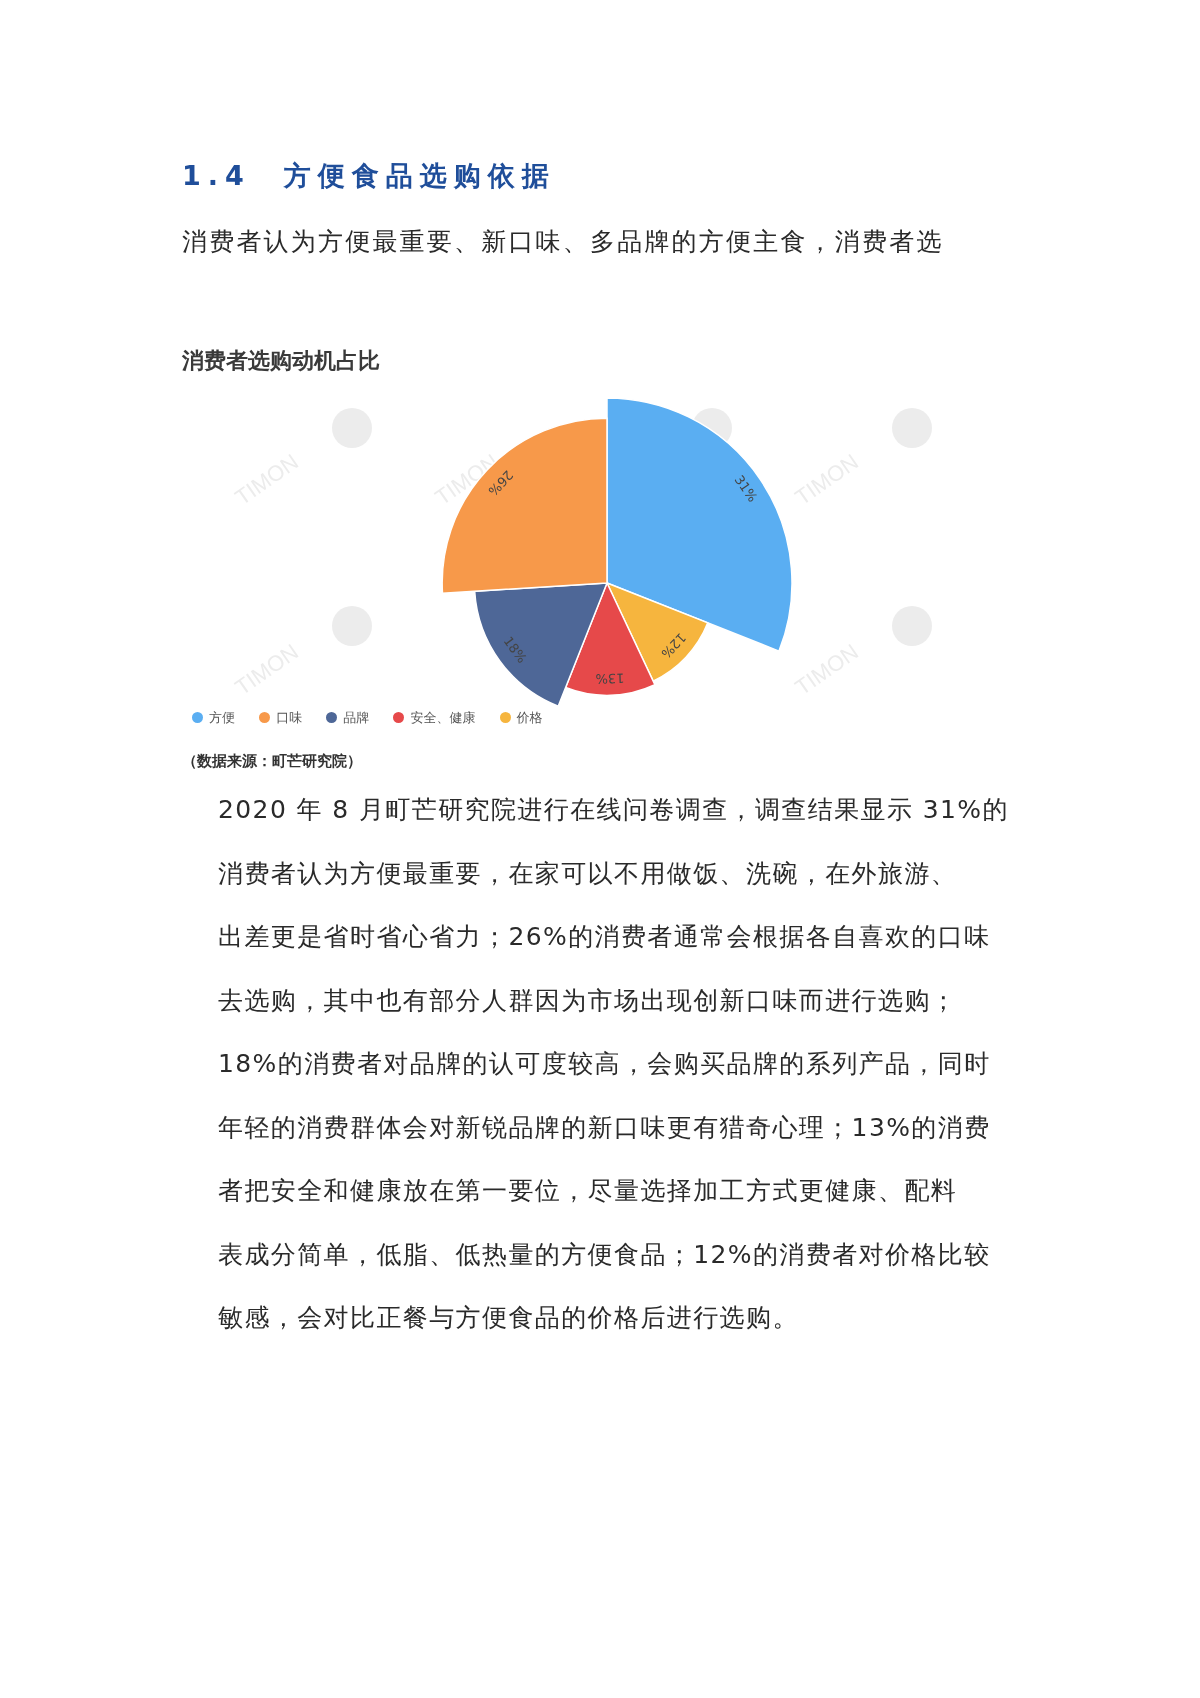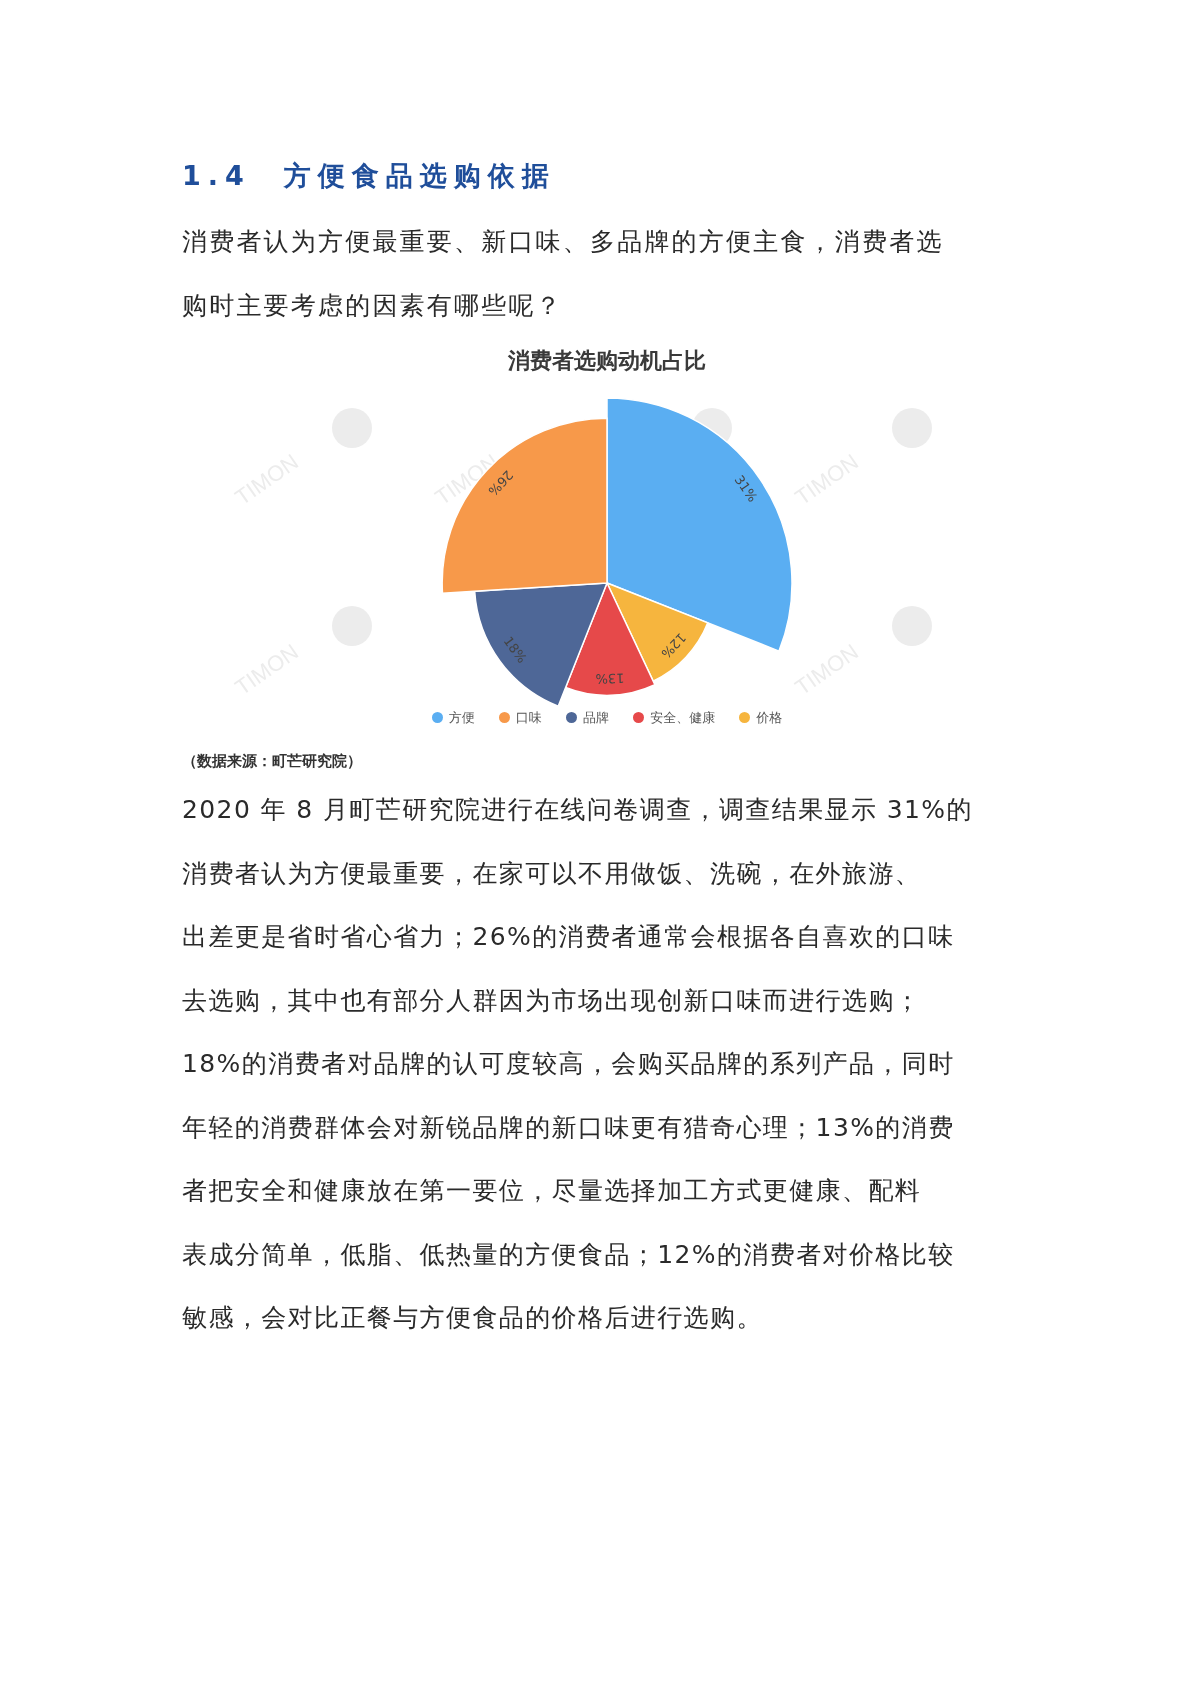--- a/index.html
+++ b/index.html
@@ -5,43 +5,42 @@
   html, body { margin:0; padding:0; background:#ffffff; }
   body { width:1200px; height:1698px; position:relative; overflow:hidden;
          font-family:"DejaVu Sans", "Liberation Sans", sans-serif; color:#222; }
   .page { position:absolute; left:0; top:0; width:1200px; height:1698px;border-radius:12px; }
   .section-title { position:absolute; left:182px; top:158px; font-size:27px; font-weight:bold;
                    color:#1f4e9a; letter-spacing:7px; white-space:nowrap; }
   .para { position:absolute; left:182px; width:840px; font-size:25px; color:#2a2a2a;
           line-height:63.5px; letter-spacing:2.2px; }
   .para .line { display:block; white-space:nowrap; }
   .intro { top:210px; }
-  .body-text { top:778px; letter-spacing:1.4px; }
+  .body-text { top:778px; letter-spacing:1.4px;margin-left:36px; }
   .chart-wrap { position:absolute; left:182px; top:336px; width:830px; height:440px; }
-  .chart-title { position:absolute; left:0; width:850px; top:10px; text-align:center;
+  .chart-title { position:absolute; left:0; width:850px; top:10px; text-align:left;
                  font-size:22px; font-weight:bold; color:#3a3a3a; }
   .chart-svg { position:absolute; left:0; top:0; }
-  .legend { position:absolute; left:0; width:850px; top:373px; text-align:center; font-size:13px; color:#555; }
+  .legend { position:absolute; left:0; width:850px; top:373px; text-align:left; font-size:13px; color:#555; }
   .legend-item { display:inline-block; margin:0 10px; }
   .legend-dot { display:inline-block; width:11px; height:11px; border-radius:50%; vertical-align:-1px; margin-right:6px; }
   .source { position:absolute; left:0; width:850px; top:416px; text-align:left; font-size:15px; font-weight:bold; color:#333; }
 </style>
 </head>
 <body>
 
 <div class="page">
 
   <div class="section-title">
     <span>1.4</span>&nbsp;
     <span>方便食品选购依据</span>
   </div>
 
   <div class="para intro">
     <span class="line">消费者认为方便最重要、新口味、多品牌的方便主食，消费者选</span>
-    <span class="line">购时主要考虑的因素有哪些呢？</span>
   </div>
 
   <div class="chart-wrap">
     <svg class="chart-svg" width="850" height="440" viewBox="0 0 850 440">
 
       <g fill="#ececec" font-size="22" font-family="Liberation Sans, sans-serif">
         <text x="60" y="170" transform="rotate(-35 60 170)">TIMON</text>
         <text x="260" y="170" transform="rotate(-35 260 170)">TIMON</text>
         <text x="620" y="170" transform="rotate(-35 620 170)">TIMON</text>
         <text x="60" y="360" transform="rotate(-35 60 360)">TIMON</text>

